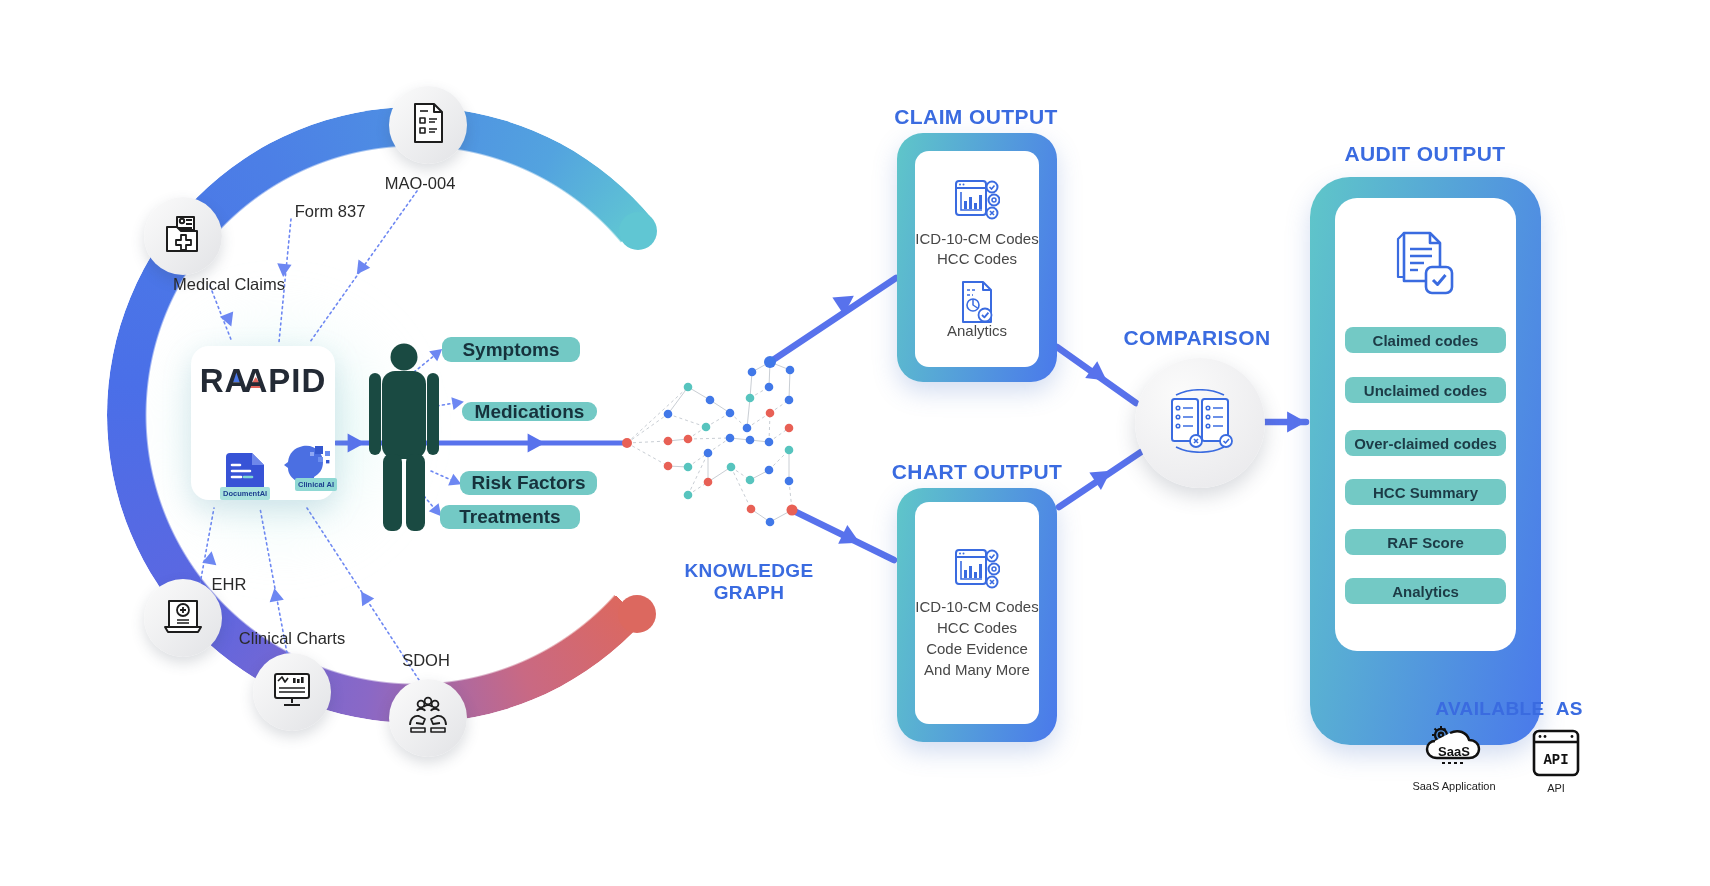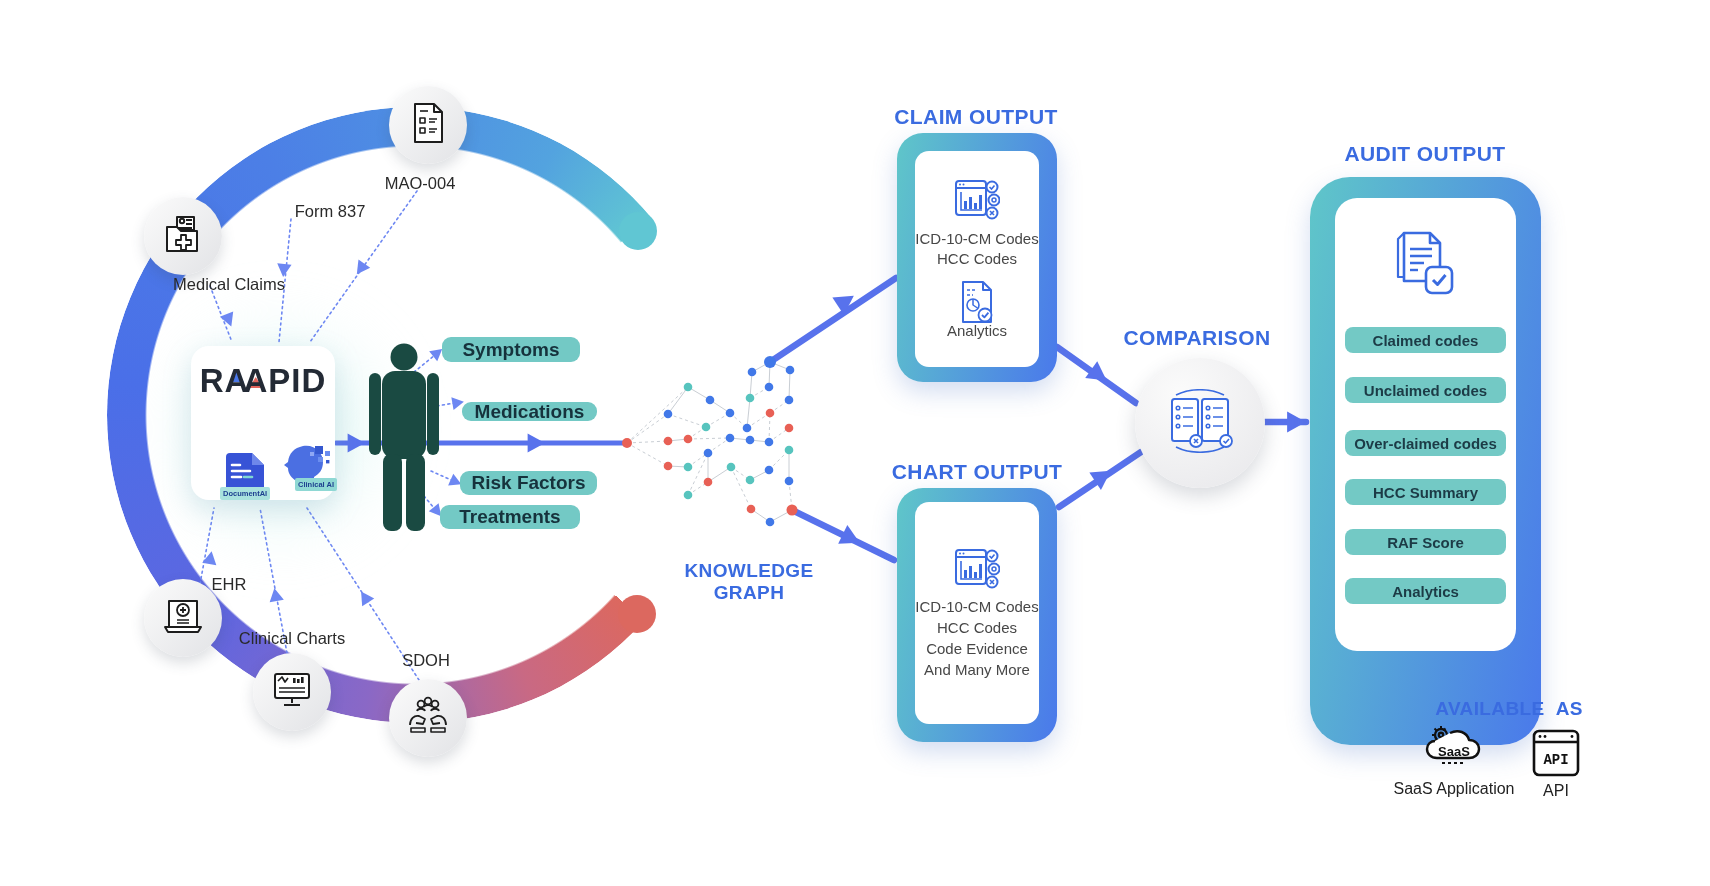--- a/index.html
+++ b/index.html
@@ -44,21 +44,21 @@
   .innercard{position:absolute;background:#fff;border-radius:14px;}
   .boxtext{position:absolute;width:100%;text-align:center;color:#474747;font-size:15px;
     font-weight:500;line-height:20px;z-index:5;}
   #comparison-circle{left:1135px;top:358px;width:130px;height:130px;border-radius:50%;
     background:radial-gradient(circle at 35% 28%,#fbfbfb,#e7e7ea);z-index:3;
     box-shadow:0 8px 20px rgba(60,70,90,.2);display:flex;align-items:center;justify-content:center;}
   .auditpill{position:absolute;left:35px;width:161px;height:26px;background:#73C9C5;border-radius:8px;
     display:flex;align-items:center;justify-content:center;color:#1c3b46;font-weight:600;
     font-size:15px;z-index:5;white-space:nowrap;}
   #available-title{word-spacing:6px;font-size:19px;}
-  .iconlabel{transform:translateX(-50%);font-size:16px;color:#222;white-space:nowrap;z-index:3;text-align:center;}
+  .iconlabel{transform:translateX(-50%);font-size:11px;color:#222;white-space:nowrap;z-index:3;text-align:center;}
   #kg-label{transform:translateX(-50%);text-align:center;color:#3A6BE0;font-weight:600;
     font-size:19px;line-height:22px;letter-spacing:.4px;z-index:3;}
 </style>
 </head>
 <body>
 
 <div id="canvas">
 
   <div class="abs glow" style="left:150px;top:300px;width:260px;height:260px;background:radial-gradient(circle,rgba(214,245,241,.9),rgba(214,245,241,0) 70%);"></div>
 

